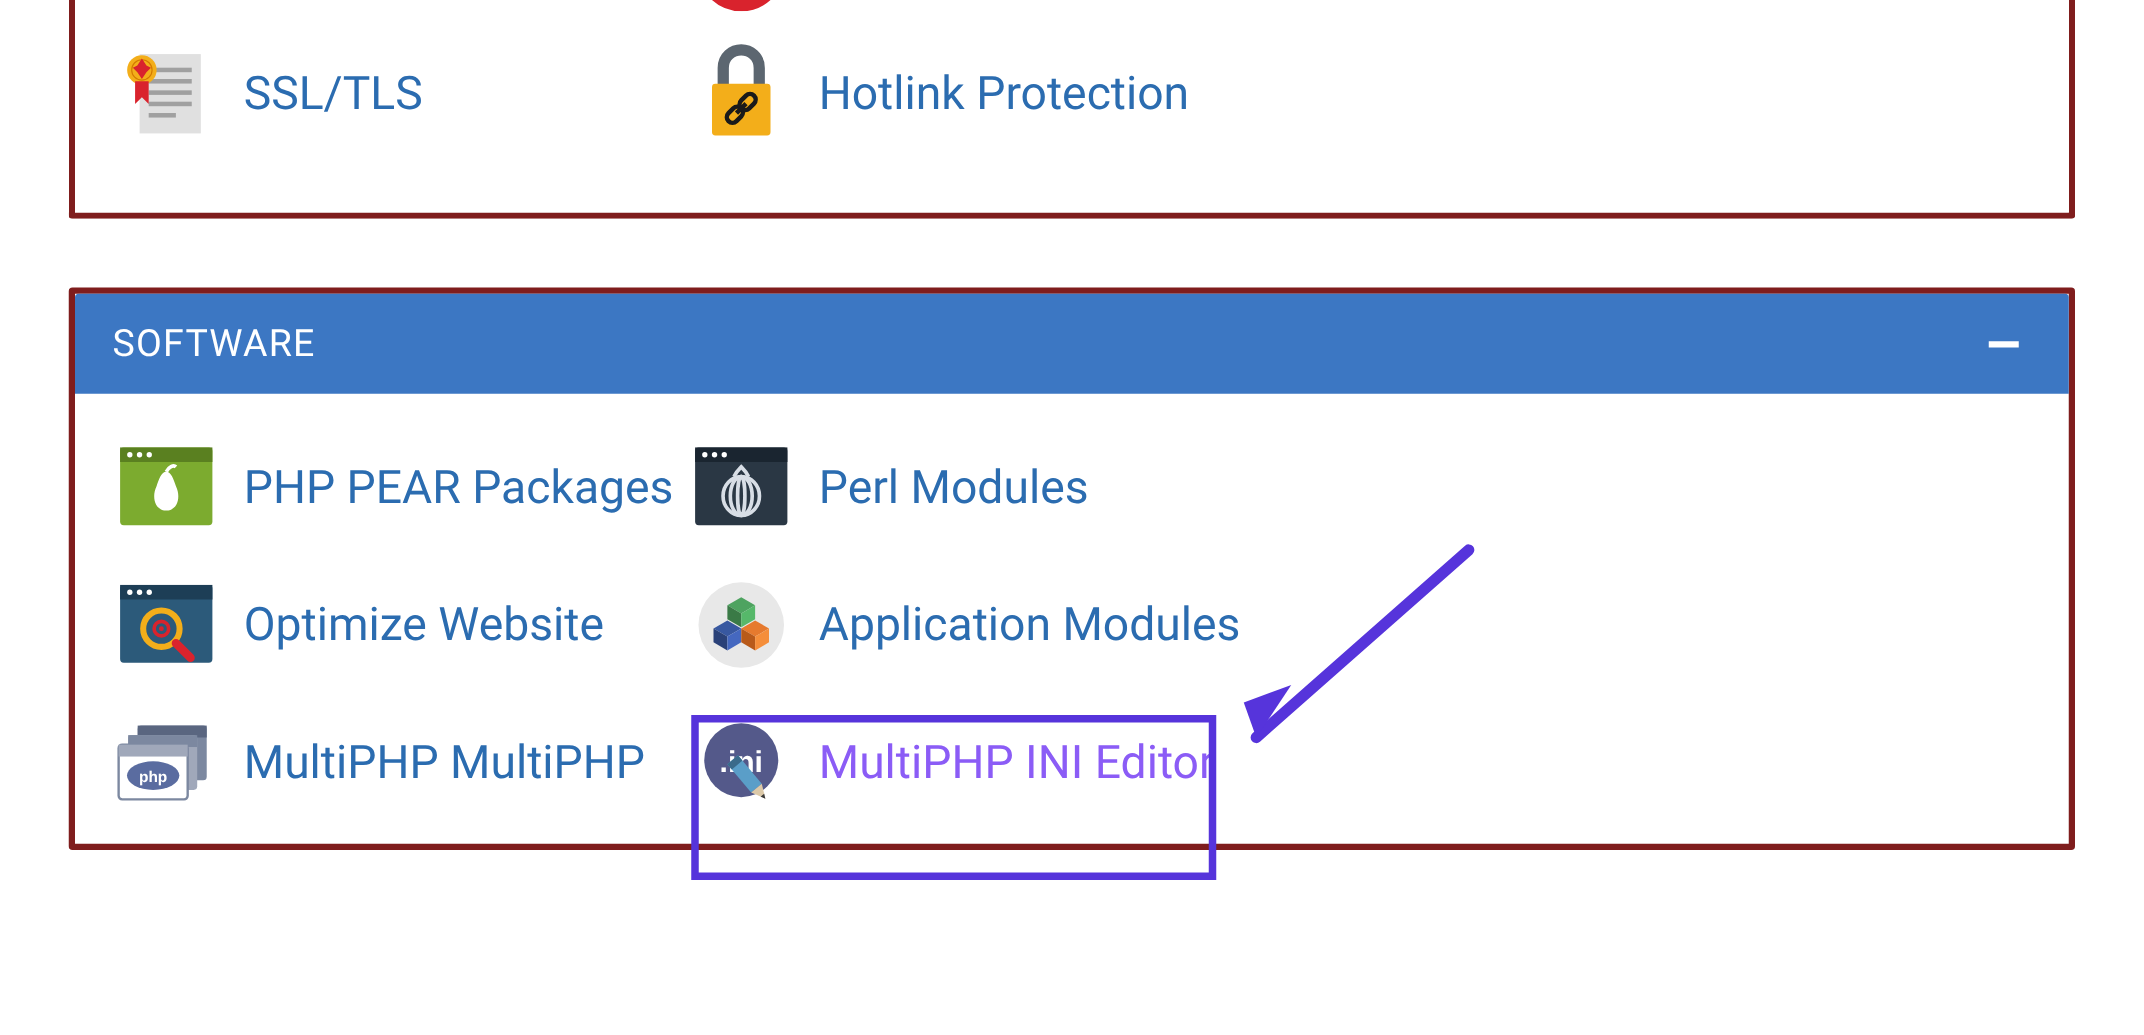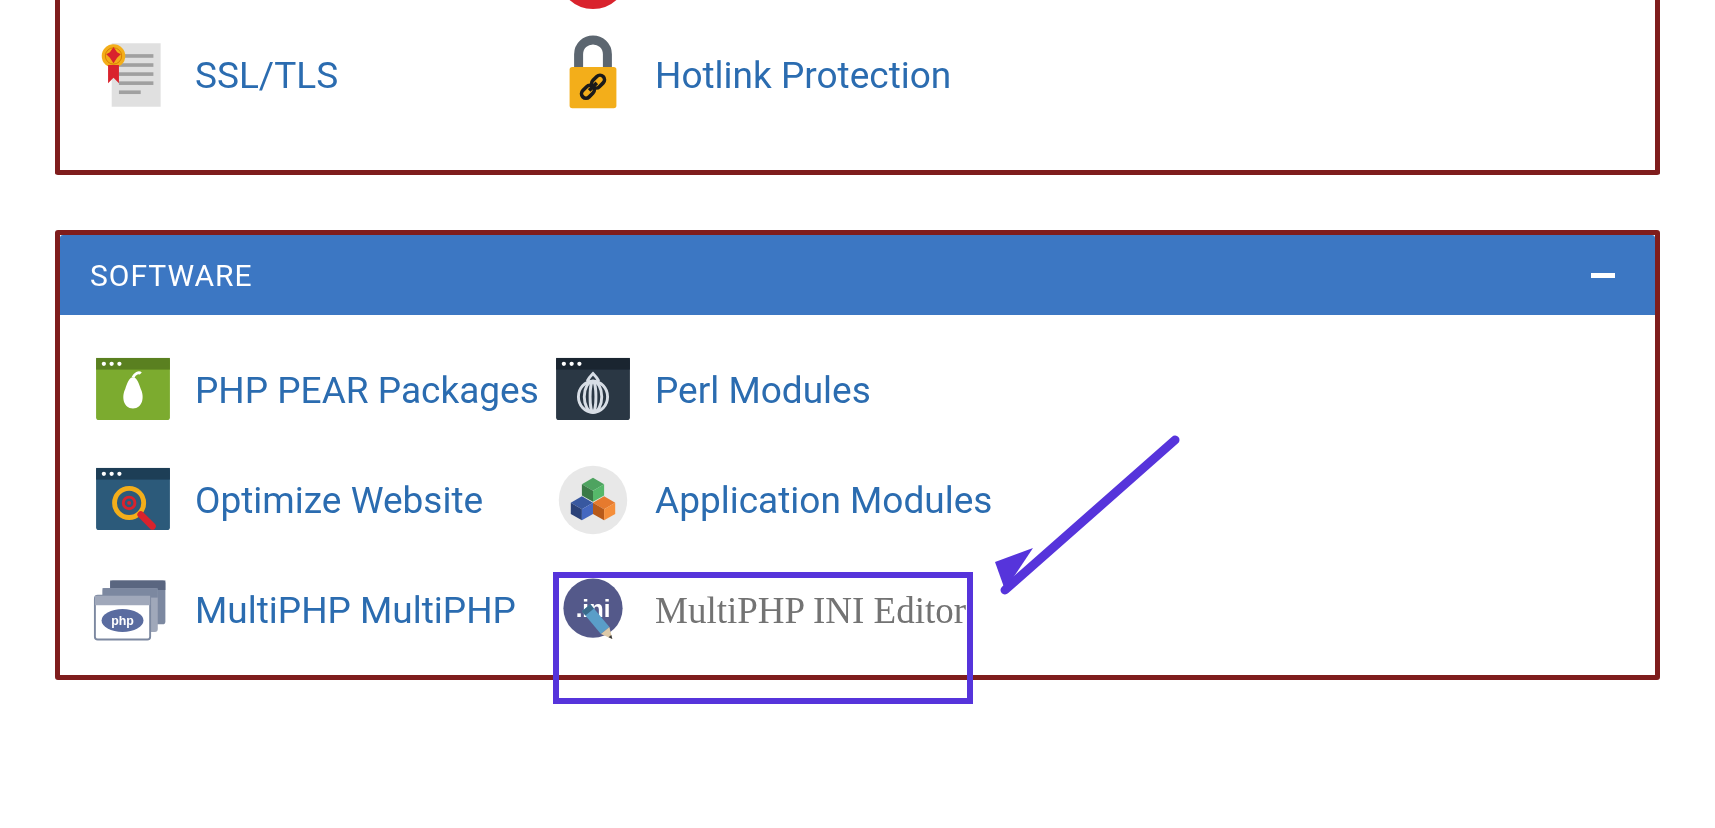--- a/index.html
+++ b/index.html
@@ -41,21 +41,21 @@
       align-items: center;
       justify-content: center;
       margin-right: 20px;
       flex-shrink: 0;
     }
     .item .label {
       font-size: 37px;
       color: #2b6cb0;
       font-weight: 400;
     }
-    .item.dimmed .label { color: #737373; font-family: Liberation Serif, serif; }
+    .item.dimmed .label { color: #8b5cf6; }
     .section-header {
       background: #3c77c3;
       color: #fff;
       height: 80px;
       display: flex;
       align-items: center;
       justify-content: space-between;
       padding: 0 40px 0 30px;
       font-size: 30px;
       letter-spacing: 1px;

